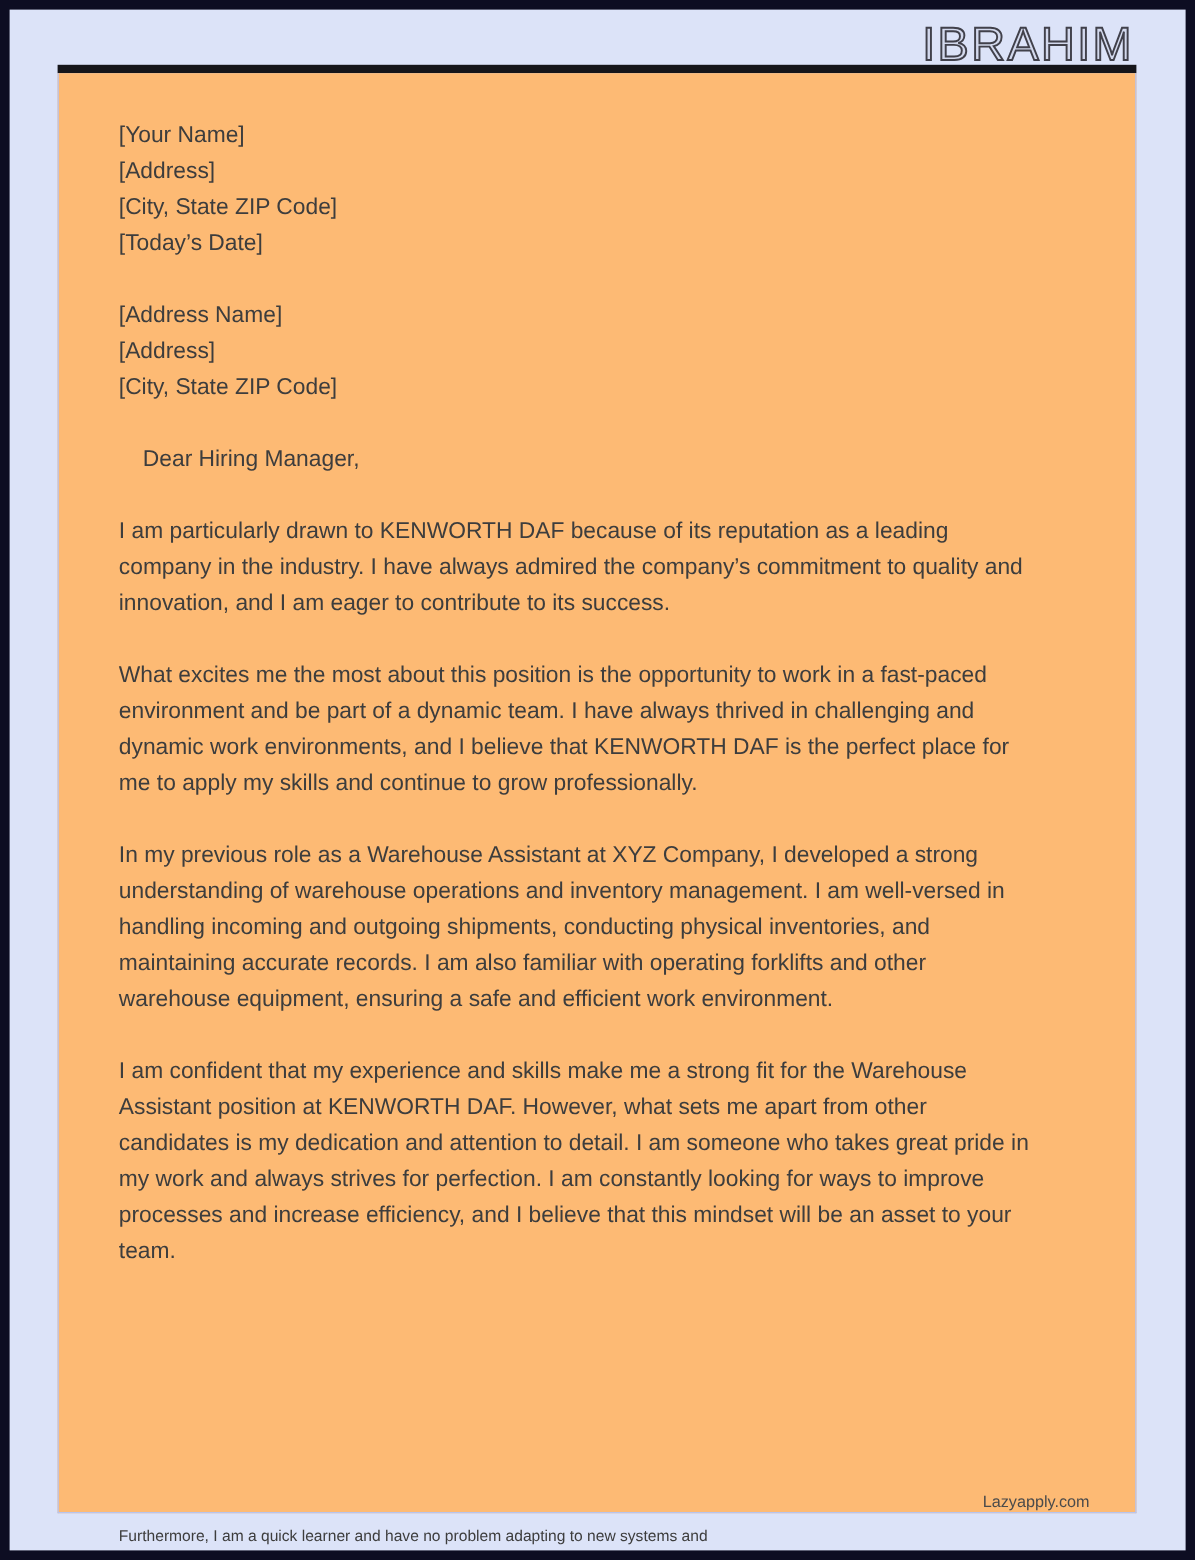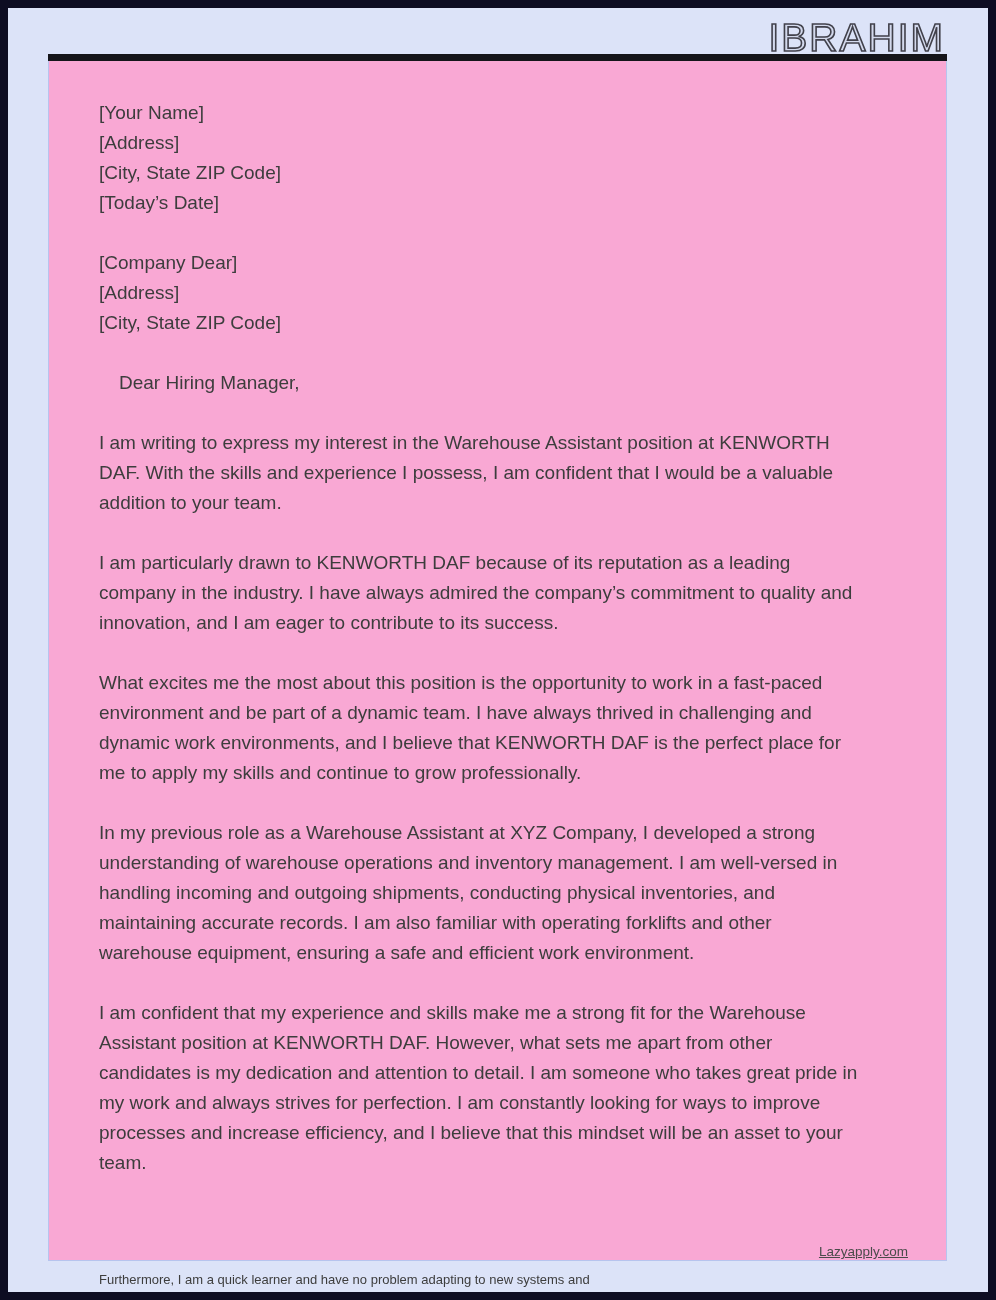--- a/index.html
+++ b/index.html
@@ -41,21 +41,21 @@
     height: 7px;
     background: #15151a;
   }
 
   .page {
     position: absolute;
     left: 40px;
     top: 53px;
     width: 899px;
     height: 1200px;
-    background: #f9a8d4;
+    background: #fdba74;
     border: 1px solid #b7c4ee;
     border-top: none;
   }
 
   .page-inner {
     padding: 37px 45px 0 50px;
     font-size: 19px;
     line-height: 30px;
     color: #3d3d3d;
     max-width: 860px;
@@ -64,21 +64,20 @@
   .address-block { margin-bottom: 30px; }
   .letter-par { margin-bottom: 30px; }
   .salutation { margin-bottom: 30px; margin-left: 20px; }
 
   .watermark {
     position: absolute;
     right: 38px;
     bottom: 1px;
     font-size: 13.5px;
     color: #4b4b4b;
-    text-decoration: underline;
   }
 
   .continuation {
     position: absolute;
     left: 91px;
     top: 1257px;
     width: 810px;
     font-size: 13px;
     line-height: 30px;
     color: #3d3d3d;
@@ -98,28 +97,27 @@
       <div class="page-inner">
 
         <div class="address-block">
           <div>[Your Name]</div>
           <div>[Address]</div>
           <div>[City, State ZIP Code]</div>
           <div>[Today’s Date]</div>
         </div>
 
         <div class="address-block">
-          <div>[Company Dear]</div>
+          <div>[Address Name]</div>
           <div>[Address]</div>
           <div>[City, State ZIP Code]</div>
         </div>
 
         <div class="salutation">Dear Hiring Manager,</div>
 
-        <p class="letter-par">I am writing to express my interest in the Warehouse Assistant position at KENWORTH DAF. With the skills and experience I possess, I am confident that I would be a valuable addition to your team.</p>
         <p class="letter-par">I am particularly drawn to KENWORTH DAF because of its reputation as a leading company in the industry. I have always admired the company’s commitment to quality and innovation, and I am eager to contribute to its success.</p>
         <p class="letter-par">What excites me the most about this position is the opportunity to work in a fast-paced environment and be part of a dynamic team. I have always thrived in challenging and dynamic work environments, and I believe that KENWORTH DAF is the perfect place for me to apply my skills and continue to grow professionally.</p>
         <p class="letter-par">In my previous role as a Warehouse Assistant at XYZ Company, I developed a strong understanding of warehouse operations and inventory management. I am well-versed in handling incoming and outgoing shipments, conducting physical inventories, and maintaining accurate records. I am also familiar with operating forklifts and other warehouse equipment, ensuring a safe and efficient work environment.</p>
         <p class="letter-par">I am confident that my experience and skills make me a strong fit for the Warehouse Assistant position at KENWORTH DAF. However, what sets me apart from other candidates is my dedication and attention to detail. I am someone who takes great pride in my work and always strives for perfection. I am constantly looking for ways to improve processes and increase efficiency, and I believe that this mindset will be an asset to your team.</p>
 
       </div>
 
       <div class="watermark">Lazyapply.com</div>
     </div>
 

